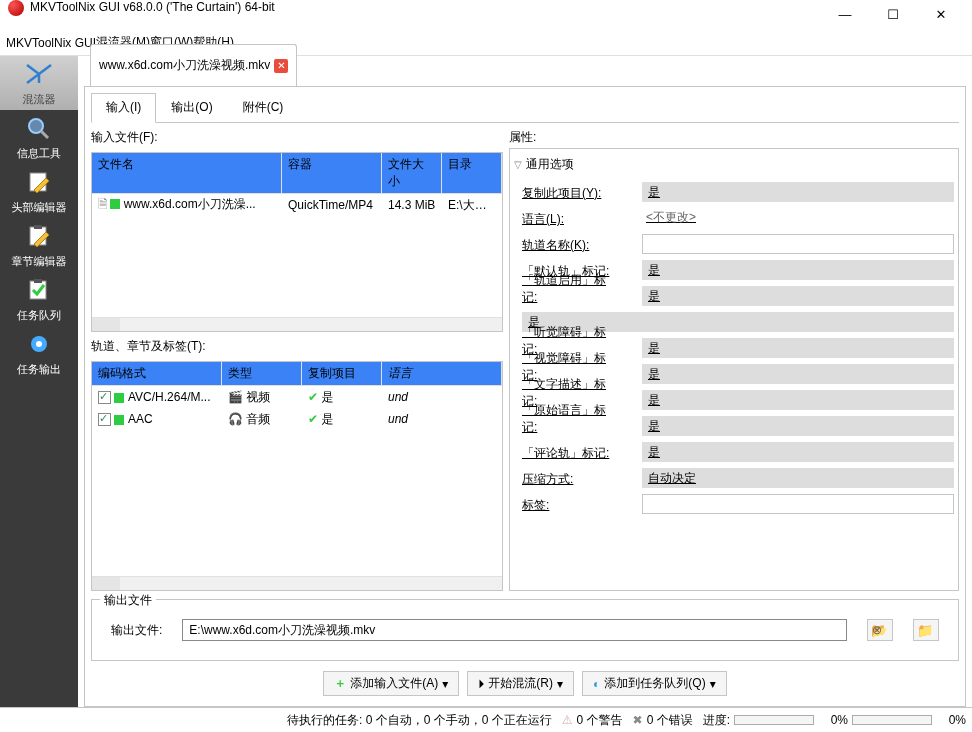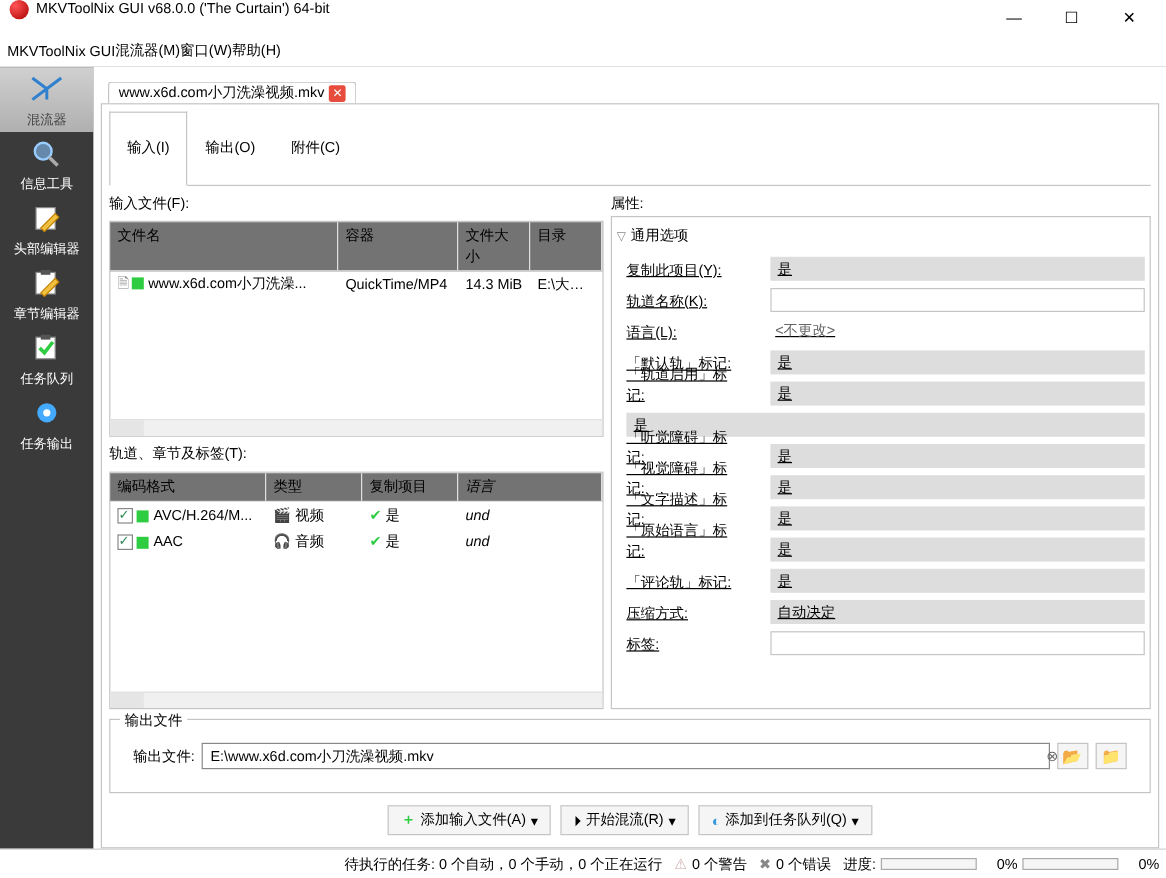--- a/index.html
+++ b/index.html
@@ -11,33 +11,33 @@
 .win-btn { width: 46px; height: 28px; display: flex; align-items: center; justify-content: center; cursor: pointer; font-size: 13px; }
 .menubar { height: 26px; display: flex; align-items: center; padding: 0 6px; background: #fff; border-bottom: 1px solid #e0e0e0; }
 .menubar span { cursor: pointer; }
 .main { display: flex; height: 651px; }
 .sidebar { width: 78px; background: #3a3a3a; display: flex; flex-direction: column; }
 .side-item { height: 54px; display: flex; flex-direction: column; align-items: center; justify-content: center; color: #fff; font-size: 11px; cursor: pointer; gap: 4px; }
 .side-item.active { background: linear-gradient(to bottom, #d0d0d0, #b0b0b0); color: #444; }
 .side-icon { width: 32px; height: 28px; display: flex; align-items: center; justify-content: center; }
 .content { flex: 1; background: #fff; display: flex; flex-direction: column; padding: 4px 6px 0 6px; }
 .doc-tabs { display: flex; height: 26px; align-items: end; padding-left: 6px; }
-.doc-tab { background: #fff; border: 1px solid #c5c5c5; border-bottom: none; border-radius: 3px 3px 0 0; padding: 0 8px; display: flex; align-items: center; gap: 4px; cursor: pointer; font-size: 12px; }
+.doc-tab { background: #fff; border: 1px solid #c5c5c5; border-bottom: none; border-radius: 3px 3px 0 0; padding: 12px 8px; display: flex; align-items: center; gap: 4px; cursor: pointer; font-size: 12px; }
 .close-x { background: #e74c3c; color: #fff; width: 14px; height: 14px; border-radius: 2px; display: inline-flex; align-items: center; justify-content: center; font-size: 10px; cursor: pointer; }
 .panel { border: 1px solid #c5c5c5; flex: 1; display: flex; flex-direction: column; padding: 6px; }
 .inner-tabs { display: flex; border-bottom: 1px solid #c5c5c5; }
-.inner-tab { padding: 21px 14px; cursor: pointer; border: 1px solid transparent; }
+.inner-tab { padding: 5px 14px; cursor: pointer; border: 1px solid transparent; }
 .inner-tab.active { border: 1px solid #c5c5c5; border-bottom: 1px solid #fff; margin-bottom: -1px; background: #fff; }
 .io-area { flex: 1; display: flex; flex-direction: column; gap: 4px; padding-top: 4px; }
 .split { display: flex; gap: 6px; flex: 1; }
 .left-col { width: 412px; display: flex; flex-direction: column; gap: 4px; }
 .right-col { flex: 1; display: flex; flex-direction: column; }
 .field-label { font-size: 12px; padding: 2px 0; }
 .listbox { border: 1px solid #c5c5c5; flex: 1; overflow: auto; position: relative; }
-.list-header { display: flex; border-bottom: 1px solid #e0e0e0; background: #737373; font-size: 12px; }
+.list-header { display: flex; border-bottom: 1px solid #e0e0e0; background: #3b82f6; font-size: 12px; }
 .list-header > div { padding: 3px 6px; border-right: 1px solid #e0e0e0; }
 .list-row { display: flex; align-items: center; font-size: 12px; height: 22px; }
 .list-row > div { padding: 2px 6px; white-space: nowrap; overflow: hidden; text-overflow: ellipsis; }
 .c-name { width: 190px; }
 .c-cont { width: 100px; }
 .c-size { width: 60px; }
 .c-dir { flex: 1; }
 .green-sq { display:inline-block; width:10px; height:10px; background:#2ecc40; margin-right:4px; vertical-align:middle; }
 .file-icon { color:#888; margin-right:2px; }
 .scrollbar-h { height: 14px; background: #f0f0f0; border-top: 1px solid #e0e0e0; position: absolute; bottom: 0; left: 0; right: 0; display: flex; align-items: center; }
@@ -48,21 +48,21 @@
 .prop-box { border:1px solid #c5c5c5; flex:1; overflow-y:auto; padding:4px; }
 .prop-section { display:flex; align-items:center; gap:4px; padding:3px 0; font-size:12px; }
 .tri { font-size:10px; color:#888; }
 .prop-row { display:flex; align-items:flex-end; height:26px; gap:24px; padding-left:8px;text-decoration:underline; }
 .prop-lbl { width:96px; font-size:12px; color:#000; }
 .prop-val { flex:1; background:#ddd; height:20px; padding:2px 6px; font-size:12px; display:flex; align-items:center; border:none; }
 .prop-text { flex:1; font-size:12px; color:#666; padding:2px 4px; }
 .prop-input { flex:1; height:20px; border:1px solid #c5c5c5; padding:1px 4px; font-size:12px; }
 .out-group { border:1px solid #c5c5c5; padding:19px; margin-top:4px; position:relative; }
 .out-group-label { position:absolute; top:-8px; left:8px; background:#fff; padding:0 4px; font-size:12px; }
-.out-row { display:flex; align-items:center; gap:6px; }
+.out-row { display:flex; align-items:center; gap:20px; }
 .out-input { flex:1; height:22px; border:1px solid #888; padding:2px 6px; font-size:12px; }
 .clear-btn { width:18px; height:18px; border-radius:50%; color:#666; display:inline-flex; align-items:center; justify-content:center; cursor:pointer; position:absolute; right:72px; }
 .icon-btn { width:26px; height:22px; border:1px solid #c5c5c5; background:#f5f5f5; cursor:pointer; display:inline-flex; align-items:center; justify-content:center; }
 .action-bar { display:flex; justify-content:center; gap:8px; padding:6px 0 4px 0; }
 .action-btn { border:1px solid #c5c5c5; background:#f5f5f5; padding:3px 10px; cursor:pointer; display:inline-flex; align-items:center; gap:4px; font-size:12px; }
 .statusbar { height:25px; border-top:1px solid #c5c5c5; display:flex; align-items:center; font-size:12px; padding:0 6px; gap:10px; }
 .status-seg { display:flex; align-items:center; gap:4px; }
 .progress { width:80px; height:10px; border:1px solid #aaa; background:#f5f5f5; }
 .pct { width:30px; text-align:right; }
 .warn-ico { color:#caa; }
@@ -212,26 +212,26 @@
             <div class="prop-box">
               <div class="prop-section">
                   <span class="tri">▽</span>
                   <span>通用选项</span>
                 </div>
               <div class="prop-row">
                   <div class="prop-lbl">复制此项目(Y):</div>
                   <div class="prop-val">是</div>
                 </div>
               <div class="prop-row">
+                  <div class="prop-lbl">语言(L):</div>
+                  <div class="prop-text">&lt;不更改&gt;</div>
+                </div>
+              <div class="prop-row">
                   <div class="prop-lbl">轨道名称(K):</div>
                   <input class="prop-input" value="" style="">
-                </div>
-              <div class="prop-row">
-                  <div class="prop-lbl">语言(L):</div>
-                  <div class="prop-text">&lt;不更改&gt;</div>
                 </div>
               <div class="prop-row">
                   <div class="prop-lbl">「默认轨」标记:</div>
                   <div class="prop-val">是</div>
                 </div>
               <div class="prop-row">
                   <div class="prop-lbl">「轨道启用」标记:</div>
                   <div class="prop-val">是</div>
                 </div>
               <div class="prop-row">

